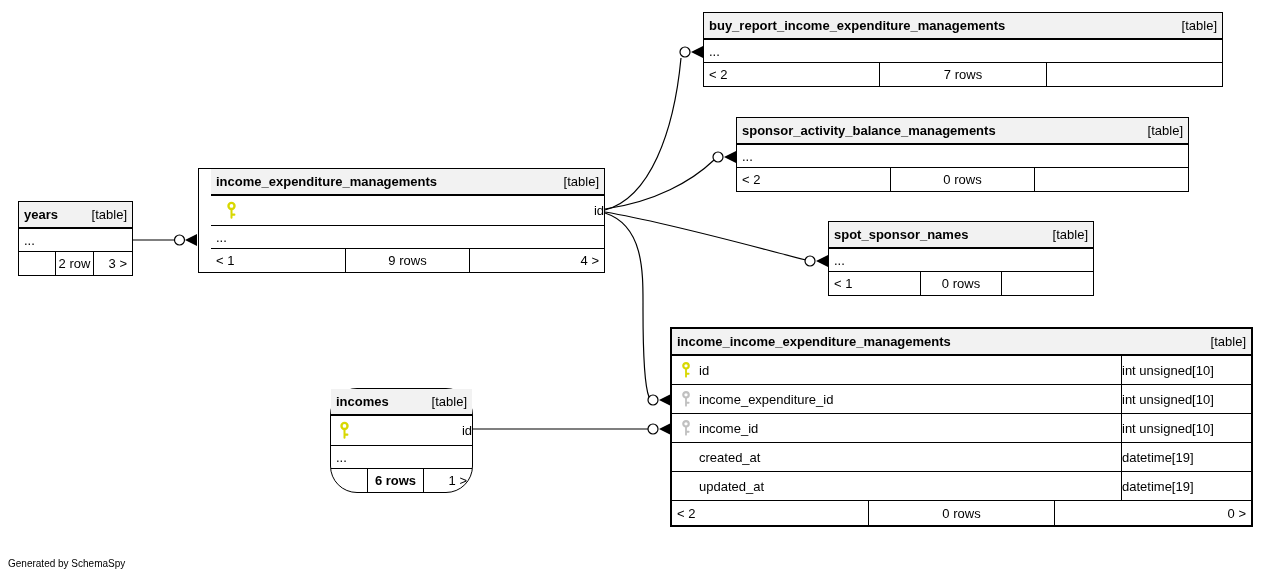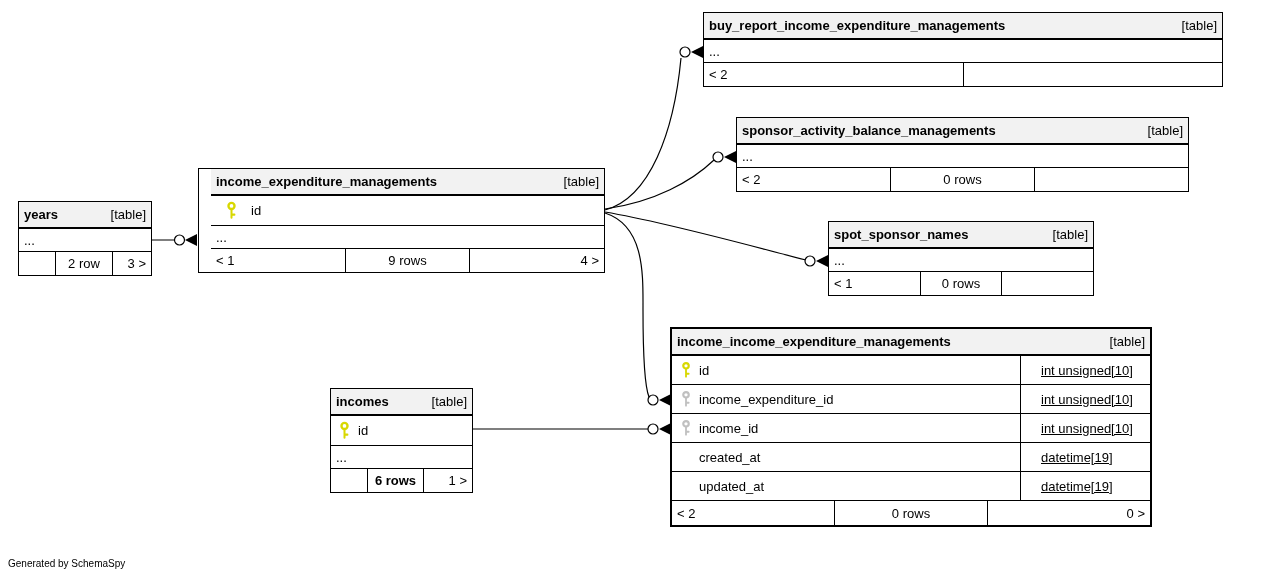--- a/index.html
+++ b/index.html
@@ -5,26 +5,26 @@
   html,body{margin:0;padding:0;background:#fff;}
   #canvas{position:relative;width:1271px;height:587px;background:var(--background,#fff);
           font-family:"Liberation Sans",sans-serif;font-size:13px;color:#000;overflow:hidden;}
   #rels{position:absolute;left:0;top:0;z-index:0;}
   .tbl{position:absolute;z-index:1;background:#fff;border:1px solid var(--border,#000);box-sizing:border-box;}
   .tbl.emph{border-width:2px;}
   .hdr{display:flex;justify-content:space-between;align-items:center;gap:24px;height:25px;
        padding:0 5px;background:var(--header_bg,#f2f2f2);border-bottom:2px solid var(--border,#000);white-space:nowrap;}
   .nm{font-weight:bold;}
   .tag{font-weight:normal;}
-  .row{display:flex;align-items:center;height:29px;border-bottom:1px solid var(--border,#000);white-space:nowrap;}
+  .row{display:flex;align-items:center;height:29px;border-bottom:1px solid var(--border,#000);white-space:nowrap;justify-content:space-between;}
   .emph .row{height:28px;}
   .icell{width:40px;flex:none;display:flex;justify-content:center;align-items:center;}
   .narrowicon .icell{width:27px;}
   .ctype{margin-left:auto;flex:none;width:130px;align-self:stretch;display:flex;align-items:center;
-         padding:0 20px;border-left:1px solid var(--border,#000);box-sizing:border-box;text-decoration:underline;}
+         padding:0 0;border-left:1px solid var(--border,#000);box-sizing:border-box;}
   .more{height:22px;display:flex;align-items:center;padding:0 5px;border-bottom:1px solid var(--border,#000);}
   .ftr{display:flex;height:23px;align-items:stretch;}
   .emph .ftr{height:24px;}
   .fl{display:flex;align-items:center;padding:0 5px;border-right:1px solid var(--border,#000);}
   .fc{display:flex;align-items:center;justify-content:center;border-right:1px solid var(--border,#000);}
   .fr{display:flex;align-items:center;justify-content:flex-end;padding:0 5px;}
   .ftr3 .fl,.ftr3 .fc,.ftr3 .fr{flex:1 1 0;}
   .ftrY .fl{width:26px;flex:none;} .ftrY .fc{flex:1;} .ftrY .fr{width:28px;flex:none;}
   .ftrI .fl{width:26px;flex:none;} .ftrI .fc{flex:1;font-weight:bold;} .ftrI .fr{width:38px;flex:none;}
   .key{display:block;}
@@ -61,21 +61,21 @@
 
     <path class="relpath" d="M605,213 C645,226 643,275 643,310 C643,355 645,387 649,397"></path>
     <polygon class="reltri" points="659,400 671,394 671,406"></polygon>
     <circle class="relcircle" cx="653" cy="400" r="5"></circle>
 
     <path class="relpath" d="M473,429 H648"></path>
     <polygon class="reltri" points="659,429 671,423 671,435"></polygon>
     <circle class="relcircle" cx="653" cy="429" r="5"></circle>
   </svg>
 
-  <div class="tbl" style="left:18px;top:201px;width:134px;">
+  <div class="tbl" style="left:18px;top:201px;width:115px;">
     <div class="hdr">
       <span class="nm">years</span>
       <span class="tag">[table]</span>
     </div>
     <div class="more">...</div>
     <div class="ftr ftrY">
       <span class="fl"></span>
       <span class="fc">2 row</span>
       <span class="fr">3 &gt;</span>
     </div>
@@ -104,20 +104,21 @@
   </div>
 
   <div class="tbl" style="left:703px;top:12px;width:520px;">
     <div class="hdr">
       <span class="nm">buy_report_income_expenditure_managements</span>
       <span class="tag">[table]</span>
     </div>
     <div class="more">...</div>
     <div class="ftr ftr3">
       <span class="fl">&lt; 2</span>
+      <span class="fc">7 rows</span>
       <span class="fr"></span>
     </div>
   </div>
 
   <div class="tbl" style="left:736px;top:117px;width:453px;">
     <div class="hdr">
       <span class="nm">sponsor_activity_balance_managements</span>
       <span class="tag">[table]</span>
     </div>
     <div class="more">...</div>
@@ -134,21 +135,21 @@
       <span class="tag">[table]</span>
     </div>
     <div class="more">...</div>
     <div class="ftr ftr3">
       <span class="fl">&lt; 1</span>
       <span class="fc">0 rows</span>
       <span class="fr"></span>
     </div>
   </div>
 
-  <div class="tbl narrowicon" style="left:330px;top:388px;width:143px;">
+  <div class="tbl narrowicon" style="left:330px;top:388px;width:143px;border-radius:27px;">
     <div class="hdr">
       <span class="nm">incomes</span>
       <span class="tag">[table]</span>
     </div>
     <div class="row">
       <span class="icell">
         <svg class="key pk" width="11" height="19" viewBox="0 0 12 20">
             <circle cx="6" cy="5" r="3.3" stroke-width="2.6"></circle>
             <path d="M6 8.5 V18 M6 14.5 H9.2" stroke-width="2.2"></path>
           </svg>
@@ -156,21 +157,21 @@
       <span>id</span>
     </div>
     <div class="more">...</div>
     <div class="ftr ftrI">
       <span class="fl"></span>
       <span class="fc">6 rows</span>
       <span class="fr">1 &gt;</span>
     </div>
   </div>
 
-  <div class="tbl emph narrowicon" style="left:670px;top:327px;width:482px;">
+  <div class="tbl emph narrowicon" style="left:670px;top:327px;width:583px;">
     <div class="hdr">
       <span class="nm">income_income_expenditure_managements</span>
       <span class="tag">[table]</span>
     </div>
     <div class="row">
       <span class="icell">
         <svg class="key pk" width="10" height="18" viewBox="0 0 12 20">
             <circle cx="6" cy="5" r="3.3" stroke-width="2.6"></circle>
             <path d="M6 8.5 V18 M6 14.5 H9.2" stroke-width="2.2"></path>
           </svg>

